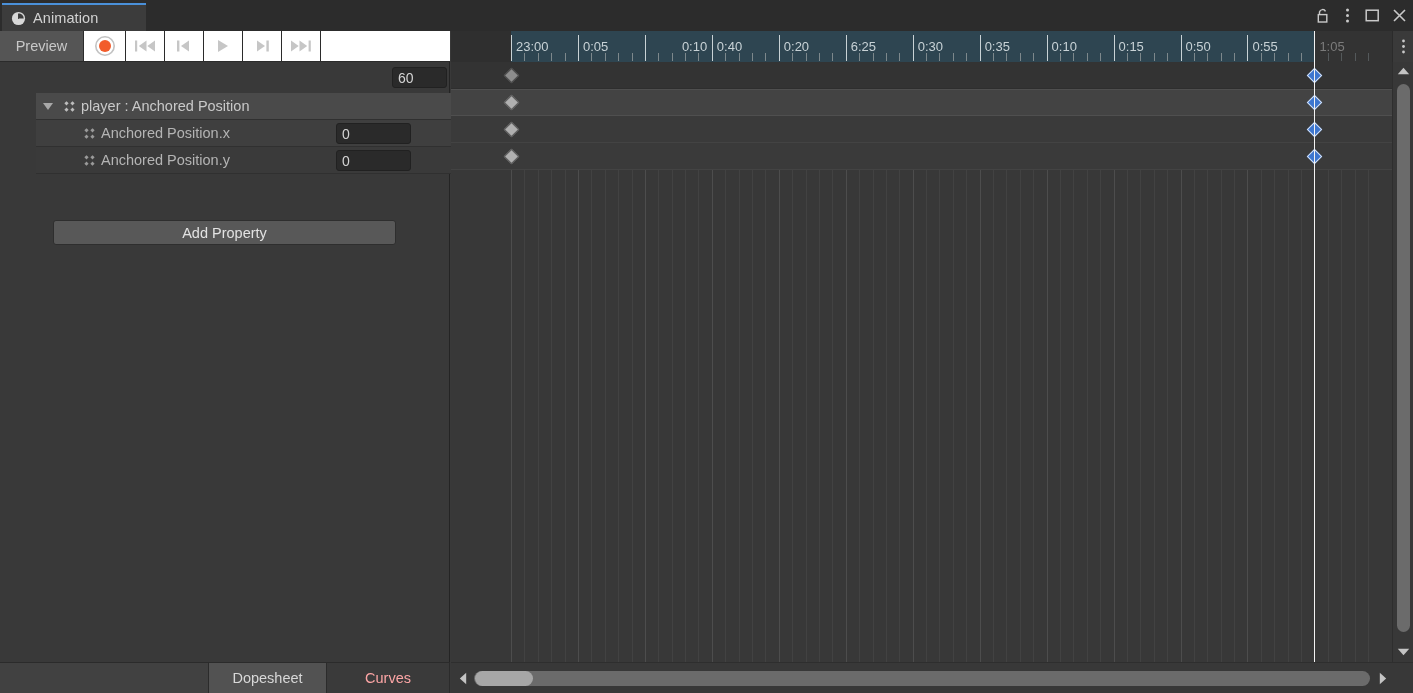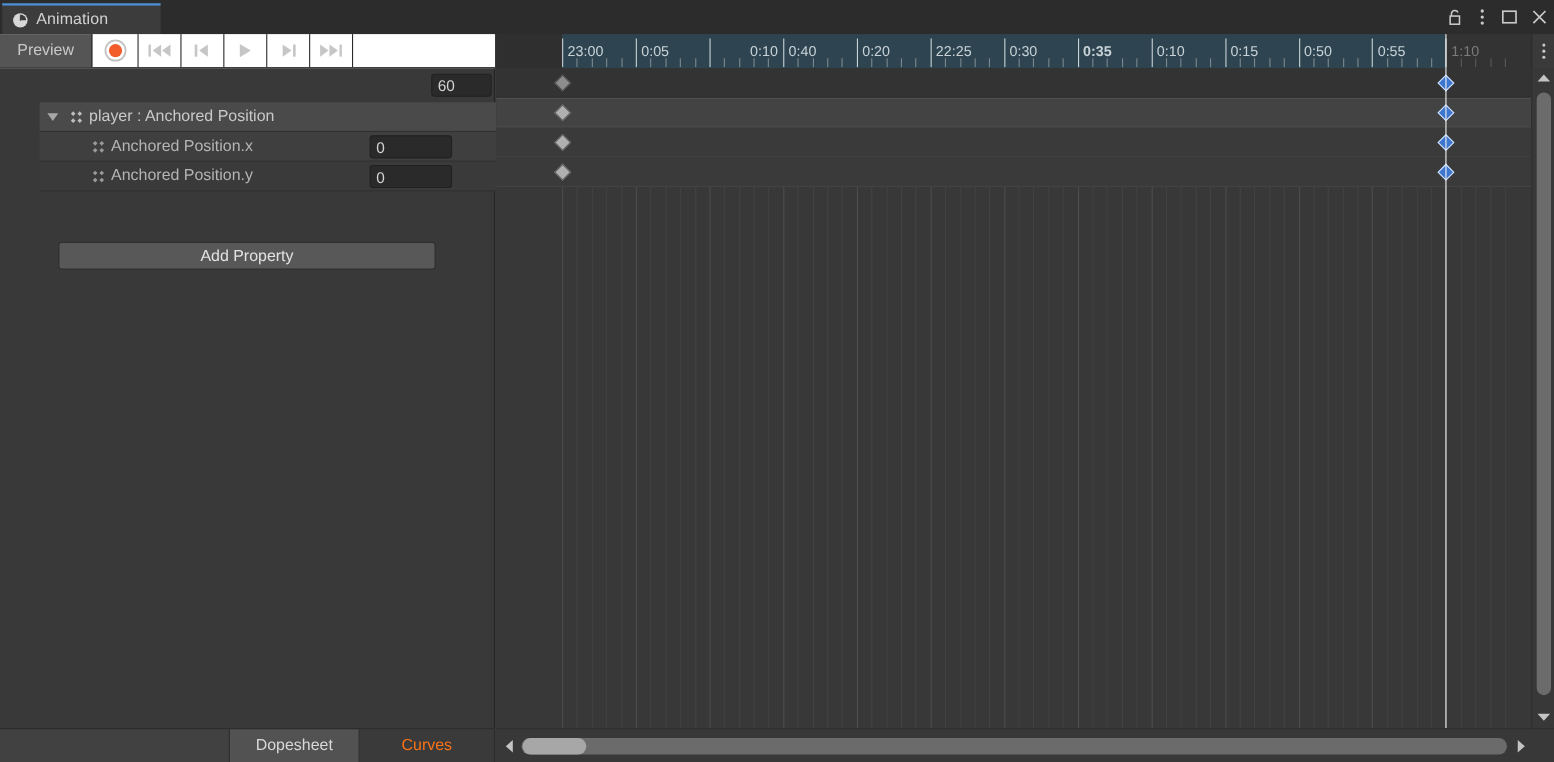--- a/index.html
+++ b/index.html
@@ -172,21 +172,21 @@
   }
   .filler {
     position:absolute; left:0; top:0; width:209px; height:30px;
     background:#414141;
     border-right:1px solid #2b2b2b;
     box-sizing:border-box;
   }
   .btab {
     position:absolute; top:0; height:30px;
     display:flex;align-items:center;justify-content:center;
-    color:#f97316; font-size:14.5px;
+    color:#fca5a5; font-size:14.5px;
     border-right:1px solid #2b2b2b;
     box-sizing:border-box;
     background:#3a3a3a;
   }
   .btab.active { background:#525252; color:#d8d8d8; }
 
   
   .rightpanel {
     position:absolute; left:451px; top:31px;
     width:962px; height:662px;
@@ -514,28 +514,28 @@
         <div class="tick major" style="left: 863.4px;"></div>
         <div class="tick minor" style="left: 876.79px; opacity: 0.45;"></div>
         <div class="tick minor" style="left: 890.18px; opacity: 0.45;"></div>
         <div class="tick minor" style="left: 903.57px; opacity: 0.45;"></div>
         <div class="tick minor" style="left: 916.96px; opacity: 0.45;"></div>
         <div class="tlabel" style="left: 65px;">23:00</div>
         <div class="tlabel" style="left: 131.95px;">0:05</div>
         <div class="tlabel" style="left: 198.9px; margin-left: 32px;">0:10</div>
         <div class="tlabel" style="left: 265.85px;">0:40</div>
         <div class="tlabel" style="left: 332.8px;">0:20</div>
-        <div class="tlabel" style="left: 399.75px;">22:25</div>
+        <div class="tlabel" style="left: 399.75px;">6:25</div>
         <div class="tlabel" style="left: 466.7px;">0:30</div>
-        <div class="tlabel" style="left: 533.65px; font-weight: bold;">0:35</div>
+        <div class="tlabel" style="left: 533.65px;">0:35</div>
         <div class="tlabel" style="left: 600.6px;">0:10</div>
         <div class="tlabel" style="left: 667.55px;">0:15</div>
         <div class="tlabel" style="left: 734.5px;">0:50</div>
         <div class="tlabel" style="left: 801.45px;">0:55</div>
-        <div class="tlabel dim" style="left: 868.4px;">1:10</div>
+        <div class="tlabel dim" style="left: 868.4px;">1:05</div>
       </div>
 
     <div class="ruler-kebab">
       <svg width="5" height="17" viewBox="0 0 5 17">
         <circle cx="2.5" cy="3" r="1.4" fill="#c9c9c9"></circle>
         <circle cx="2.5" cy="8.5" r="1.4" fill="#c9c9c9"></circle>
         <circle cx="2.5" cy="14" r="1.4" fill="#c9c9c9"></circle>
       </svg>
     </div>
 

